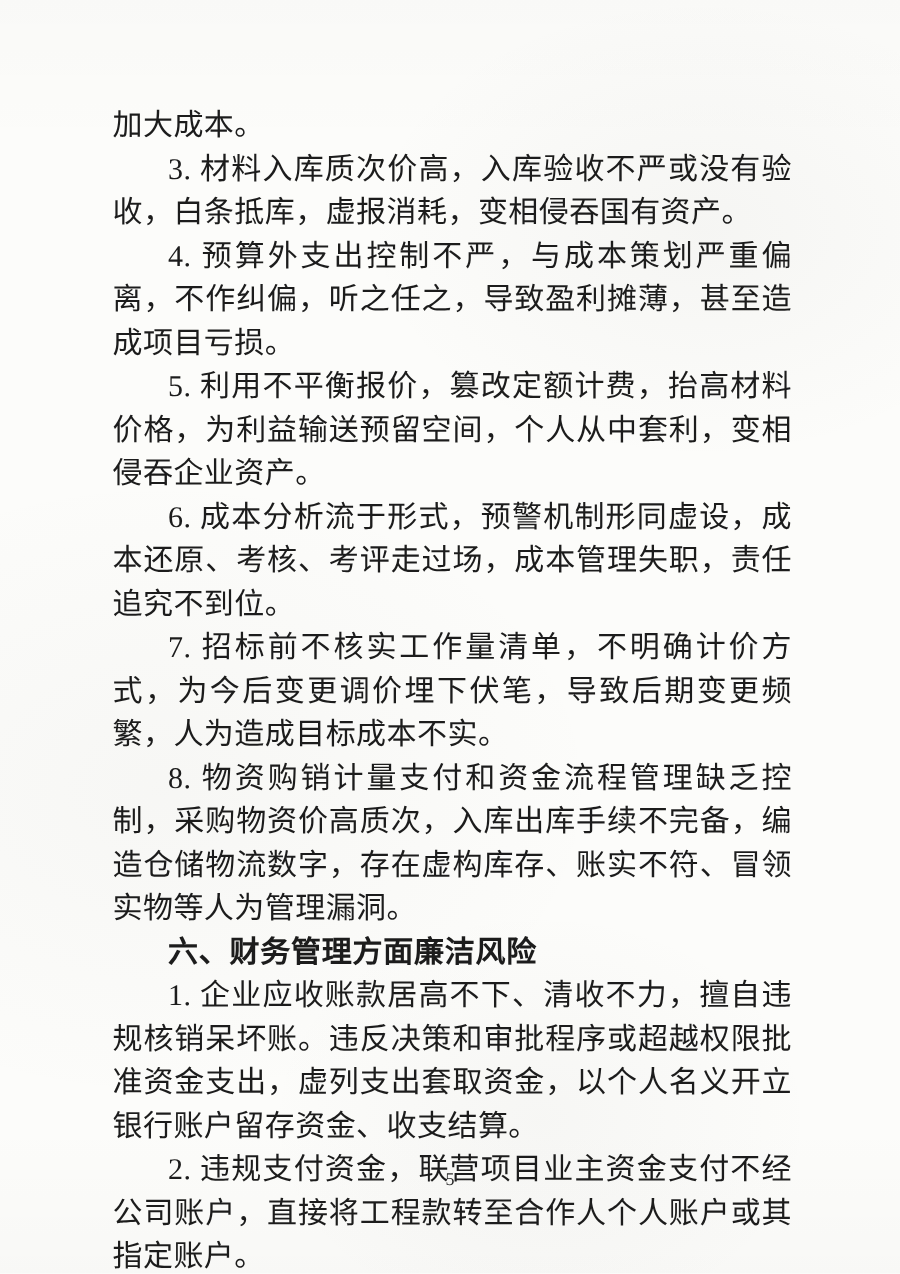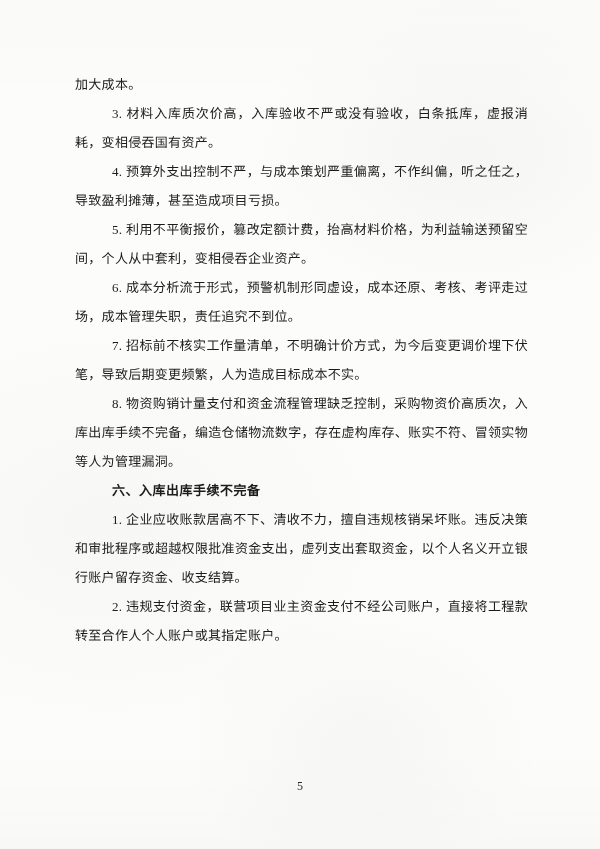--- a/index.html
+++ b/index.html
@@ -30,21 +30,21 @@
   }
 
   .text-block {
     position: absolute;
     left: 75px;
     top: 70px;
     width: 453px;
   }
 
   .para {
-    font-size: 13px;
+    font-size: 20px;
     line-height: 29px;
     letter-spacing: 0.3px;
     text-align: justify;
     text-justify: inter-ideograph;
     text-indent: 37px;
     word-break: break-all;
   }
 
   .para.continuation {
     text-indent: 0;
@@ -74,18 +74,18 @@
 <div class="paper-texture"></div>
 
 <div class="text-block">
   <p class="para continuation">加大成本。</p>
   <p class="para">3. 材料入库质次价高，入库验收不严或没有验收，白条抵库，虚报消耗，变相侵吞国有资产。</p>
   <p class="para">4. 预算外支出控制不严，与成本策划严重偏离，不作纠偏，听之任之，导致盈利摊薄，甚至造成项目亏损。</p>
   <p class="para">5. 利用不平衡报价，篡改定额计费，抬高材料价格，为利益输送预留空间，个人从中套利，变相侵吞企业资产。</p>
   <p class="para">6. 成本分析流于形式，预警机制形同虚设，成本还原、考核、考评走过场，成本管理失职，责任追究不到位。</p>
   <p class="para">7. 招标前不核实工作量清单，不明确计价方式，为今后变更调价埋下伏笔，导致后期变更频繁，人为造成目标成本不实。</p>
   <p class="para">8. 物资购销计量支付和资金流程管理缺乏控制，采购物资价高质次，入库出库手续不完备，编造仓储物流数字，存在虚构库存、账实不符、冒领实物等人为管理漏洞。</p>
-  <p class="para heading">六、入库出库手续不完备</p>
+  <p class="para heading">六、财务管理方面廉洁风险</p>
   <p class="para">1. 企业应收账款居高不下、清收不力，擅自违规核销呆坏账。违反决策和审批程序或超越权限批准资金支出，虚列支出套取资金，以个人名义开立银行账户留存资金、收支结算。</p>
   <p class="para">2. 违规支付资金，联营项目业主资金支付不经公司账户，直接将工程款转至合作人个人账户或其指定账户。</p>
 </div>
 
 <div class="page-number">5</div>
 
 </body></html>

